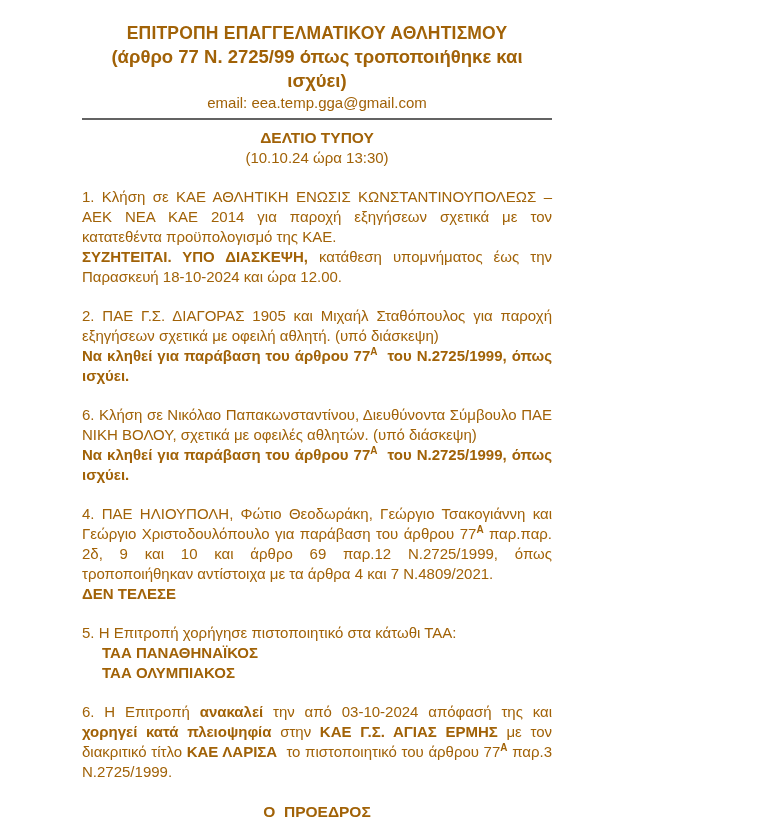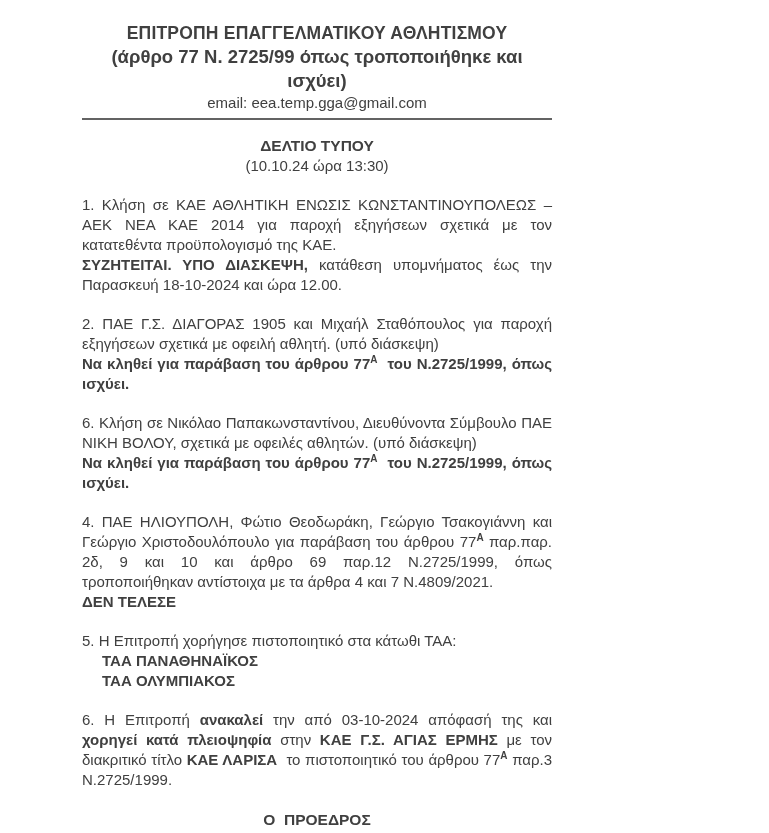--- a/index.html
+++ b/index.html
@@ -8,21 +8,21 @@
     background: #ffffff;
   }
   .page {
     position: relative;
     width: 632px;
     height: 833px;
     box-sizing: border-box;
     padding: 22px 80px 0 82px;
     background: #ffffff;
     font-family: "Liberation Sans", sans-serif;
-    color: #404040;
+    color: #a16207;
     overflow: hidden;
   }
   
   .org {
     text-align: center;
     font-weight: bold;
     font-size: 17.5px;
     line-height: 23px;
     letter-spacing: 0.2px;
   }
@@ -36,21 +36,21 @@
     text-align: center;
     font-size: 15px;
     line-height: 19px;
   }
   .rule {
     border: none;
     border-top: 2px solid #636363;
     margin: 6px 0 0 0;
   }
   
-  .pr-head { margin-top: 16px; }
+  .pr-head { margin-top: 8px; }
   .pr-title {
     text-align: center;
     font-weight: bold;
     font-size: 15.5px;
     line-height: 20px;
   }
   .pr-date {
     text-align: center;
     font-size: 15px;
     line-height: 20px;

